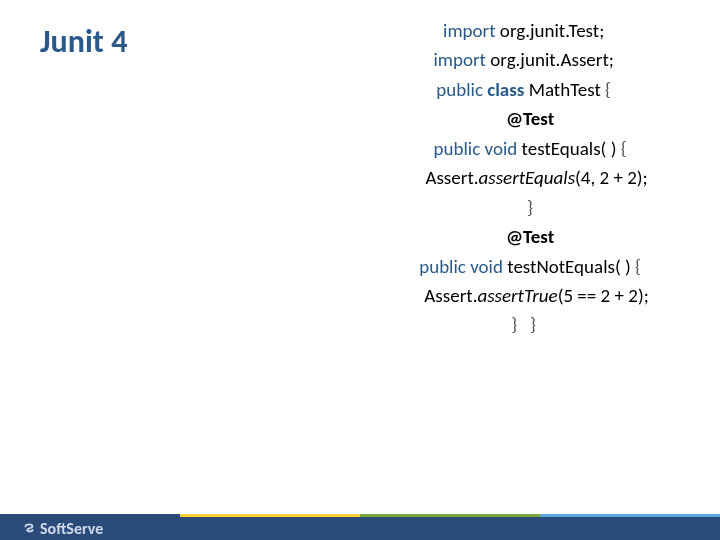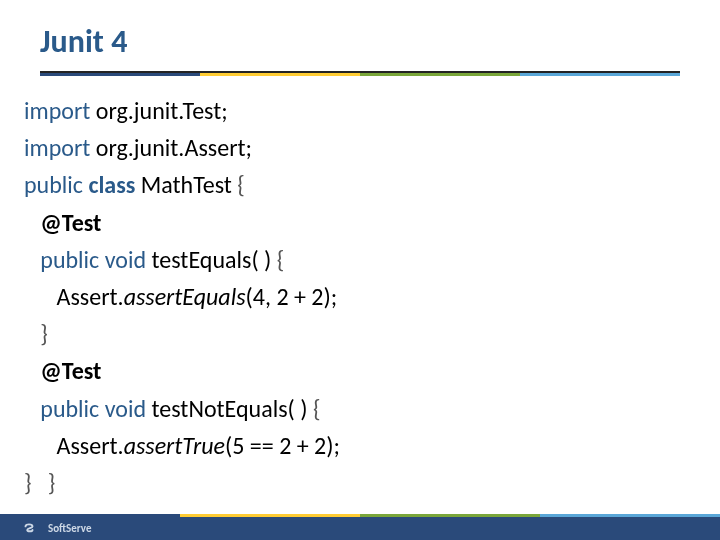--- a/index.html
+++ b/index.html
@@ -8,21 +8,21 @@
     height: 540px;
     background: #ffffff;
     font-family: "Segoe UI", "Calibri", "Gill Sans", Arial, sans-serif;
     position: relative;
     overflow: hidden;
   }
   .slide {
     width: 100%;
     height: 100%;
     display: flex;
-    flex-direction: column;
+    flex-direction: row;
   }
   .header {
     padding: 22px 40px 4px 40px;
   }
   .title {
     color: #2a5a8a;
     font-size: 32px;
     font-weight: 600;
   }
   .divider-dark {
@@ -35,23 +35,24 @@
     margin: 0 40px 0 40px;
     background: linear-gradient(to right,
       #2a4a7a 0%, #2a4a7a 25%,
       #ffcc33 25%, #ffcc33 50%,
       #7aa63a 50%, #7aa63a 75%,
       #5aa7d8 75%, #5aa7d8 100%);
   }
   .content {
     flex: 1;
     padding: 16px 24px 16px 24px;
-    font-size: 24px;
+    font-size: 19px;
     line-height: 1.55;
     color: #333333;
+    text-align: center;
   }
   .code-line { white-space: pre; }
   .kw { color: #2a5a8a; }
   .bold { font-weight: 700; }
   .italic { font-style: italic; }
   .black { color: #000000; }
   .bracket { color: #555; }
 
   .footer {
     position: absolute;
@@ -72,23 +73,23 @@
   .footer .bar-main {
     height: 23px;
     background: #2a4a7a;
     display: flex;
     align-items: center;
     padding-left: 22px;
   }
   .logo {
     display: flex;
     align-items: center;
-    gap: 12px;
+    gap: 4px;
     color: #cdd8e6;
-    font-size: 11px;
+    font-size: 16px;
     font-weight: 600;
   }
   .logo-icon {
     width: 14px;
     height: 14px;
     position: relative;
   }
   .logo-icon svg { display: block; }
 </style>
 </head>

